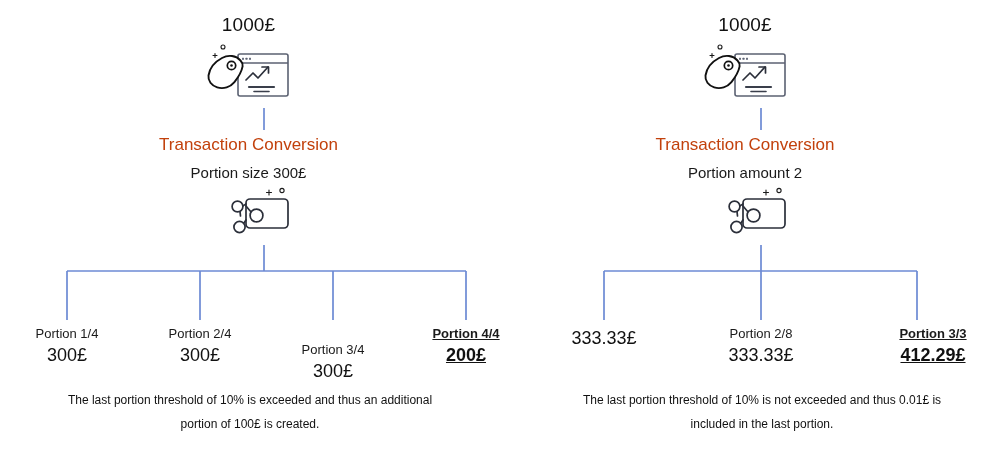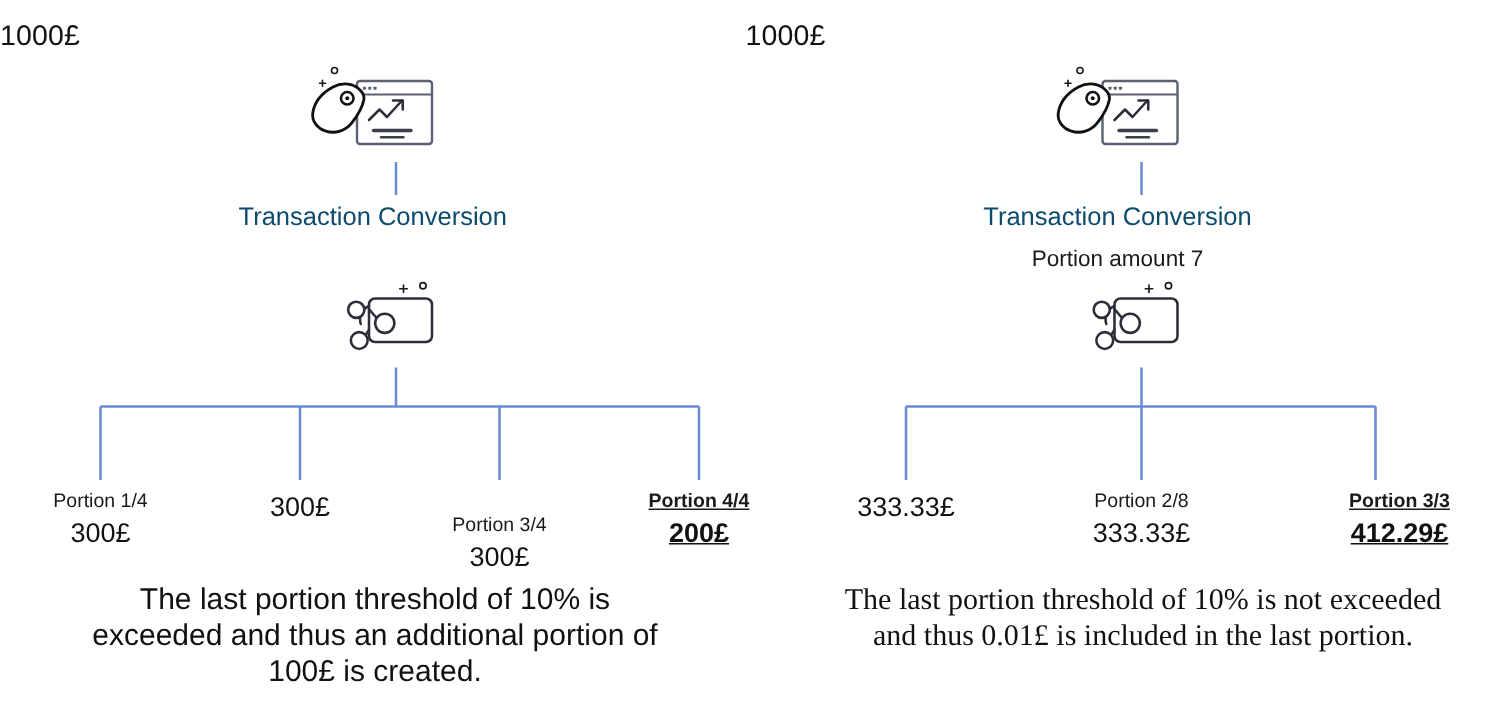--- a/index.html
+++ b/index.html
@@ -25,33 +25,33 @@
     top: 0;
     height: 472px;
   }
   .panel-left  { left: 0px;   width: 497px; }
   .panel-right { left: 497px; width: 496px; }
 
   
   .amount-label {
     position: absolute;
     width: 100%;
-    text-align: left;
+    text-align: center;
     font-size: 19px;
     line-height: 22px;
     color: #111111;
     letter-spacing: 0.1px;
   }
   .step-title {
     position: absolute;
     width: 100%;
     text-align: center;
     font-size: 17px;
     line-height: 20px;
-    color: #0c4a6e;
+    color: #c2410c;
   }
   .step-sub {
     position: absolute;
     width: 100%;
     text-align: center;
     font-size: 15px;
     line-height: 18px;
     color: #1a1a1a;
   }
 
@@ -91,26 +91,26 @@
   .leaf.is-bold .leaf-title,
   .leaf.is-bold .leaf-value {
     font-weight: bold;
     text-decoration: underline;
   }
 
   
   .caption {
     position: absolute;
     text-align: center;
-    font-size: 20px;
+    font-size: 12px;
     line-height: 24px;
     color: #111111;
   }
   .caption-left  { left: 55px;  width: 390px; top: 388px; }
-  .caption-right { left: 562px; width: 400px; top: 388px; font-family: Liberation Serif, serif; }
+  .caption-right { left: 562px; width: 400px; top: 388px; }
 </style>
 </head>
 <body>
 
 <div class="canvas">
 
   <div class="panel panel-left">
 
     <div class="amount-label" style="top:14px;">1000£</div>
 
@@ -139,20 +139,21 @@
         <path d="M42.5 18.5 C38 13.5 30.5 12.5 24 16 C16.5 20 11.5 26.5 10.5 33.5
                  C9.8 38.8 13.5 43.6 19.2 45.4 C25.5 47.4 32.4 45.1 36.4 40.1
                  C40.2 35.3 43.8 28.6 44.6 24.3 C44.9 22.2 44.1 20.2 42.5 18.5 Z" stroke="#111111" stroke-width="1.9" fill="#ffffff" stroke-linejoin="round"></path>
         <circle cx="33.5" cy="23.5" r="4.2" stroke="#111111" stroke-width="1.7" fill="#ffffff"></circle>
         <circle cx="33.5" cy="23.5" r="1.3" fill="#111111"></circle>
       </svg>
     </div>
 
     <div class="step-title" style="top:135px;">Transaction Conversion</div>
 
+    <div class="step-sub" style="top:164px;">Portion size 300£</div>
 
     <div class="icon-wrap" style="left:228px; top:186px; width:72px; height:56px;">
       <svg width="72" height="56" viewBox="0 0 72 56" fill="none" xmlns="http://www.w3.org/2000/svg">
 
         <g stroke="#1a1a1a" stroke-width="1.1" stroke-linecap="round">
           <path d="M41 4 L41 9 M38.5 6.5 L43.5 6.5"></path>
         </g>
         <circle cx="54" cy="4.5" r="2.1" stroke="#1a1a1a" stroke-width="1.1" fill="none"></circle>
         <g stroke="#1a1a1a" stroke-width="1.1" stroke-linecap="round">
           <path d="M53.5 17 L53.5 21 M51.6 19 L55.4 19"></path>
@@ -182,20 +183,21 @@
       <line x1="200" y1="271" x2="200" y2="320" stroke="#6c8ad4" stroke-width="1.7"></line>
       <line x1="333" y1="271" x2="333" y2="320" stroke="#6c8ad4" stroke-width="1.7"></line>
       <line x1="466" y1="271" x2="466" y2="320" stroke="#6c8ad4" stroke-width="1.7"></line>
     </svg>
 
     <div class="leaf" style="left:67px;  top:325px;">
       <div class="leaf-title">Portion 1/4</div>
       <div class="leaf-value">300£</div>
     </div>
     <div class="leaf" style="left:200px; top:325px;">
+      <div class="leaf-title">Portion 2/4</div>
       <div class="leaf-value">300£</div>
     </div>
     <div class="leaf" style="left:333px; top:325px;margin-top:16px;">
       <div class="leaf-title">Portion 3/4</div>
       <div class="leaf-value">300£</div>
     </div>
     <div class="leaf is-bold" style="left:466px; top:325px;">
       <div class="leaf-title">Portion 4/4</div>
       <div class="leaf-value">200£</div>
     </div>
@@ -227,21 +229,21 @@
         <path d="M42.5 18.5 C38 13.5 30.5 12.5 24 16 C16.5 20 11.5 26.5 10.5 33.5
                  C9.8 38.8 13.5 43.6 19.2 45.4 C25.5 47.4 32.4 45.1 36.4 40.1
                  C40.2 35.3 43.8 28.6 44.6 24.3 C44.9 22.2 44.1 20.2 42.5 18.5 Z" stroke="#111111" stroke-width="1.9" fill="#ffffff" stroke-linejoin="round"></path>
         <circle cx="33.5" cy="23.5" r="4.2" stroke="#111111" stroke-width="1.7" fill="#ffffff"></circle>
         <circle cx="33.5" cy="23.5" r="1.3" fill="#111111"></circle>
       </svg>
     </div>
 
     <div class="step-title" style="top:135px;">Transaction Conversion</div>
 
-    <div class="step-sub" style="top:164px;">Portion amount 7</div>
+    <div class="step-sub" style="top:164px;">Portion amount 2</div>
 
     <div class="icon-wrap" style="left:228px; top:186px; width:72px; height:56px;">
       <svg width="72" height="56" viewBox="0 0 72 56" fill="none" xmlns="http://www.w3.org/2000/svg">
         <g stroke="#1a1a1a" stroke-width="1.1" stroke-linecap="round">
           <path d="M41 4 L41 9 M38.5 6.5 L43.5 6.5"></path>
         </g>
         <circle cx="54" cy="4.5" r="2.1" stroke="#1a1a1a" stroke-width="1.1" fill="none"></circle>
         <g stroke="#1a1a1a" stroke-width="1.1" stroke-linecap="round">
           <path d="M53.5 17 L53.5 21 M51.6 19 L55.4 19"></path>
         </g>

